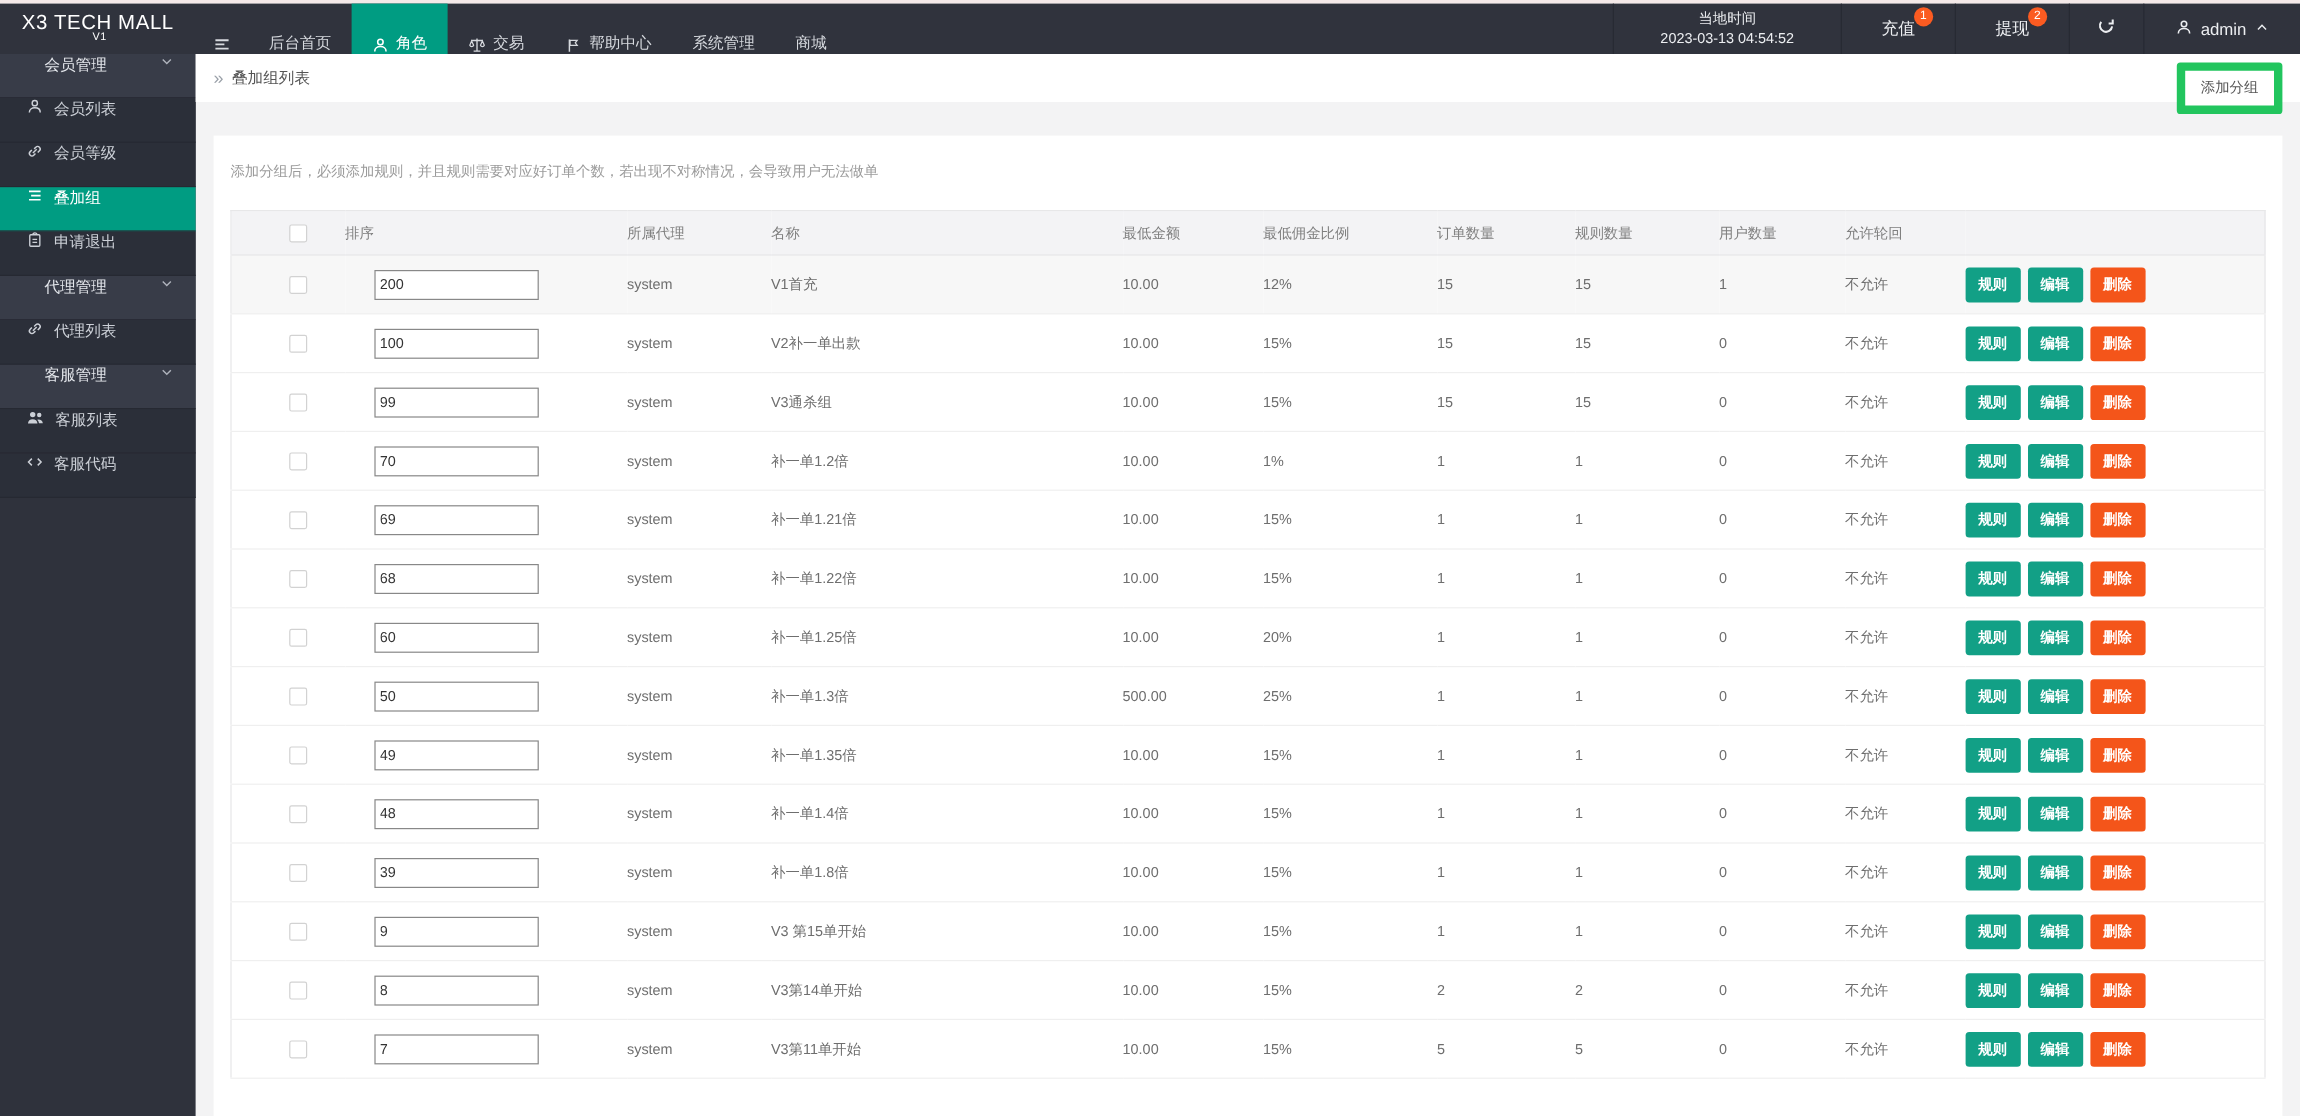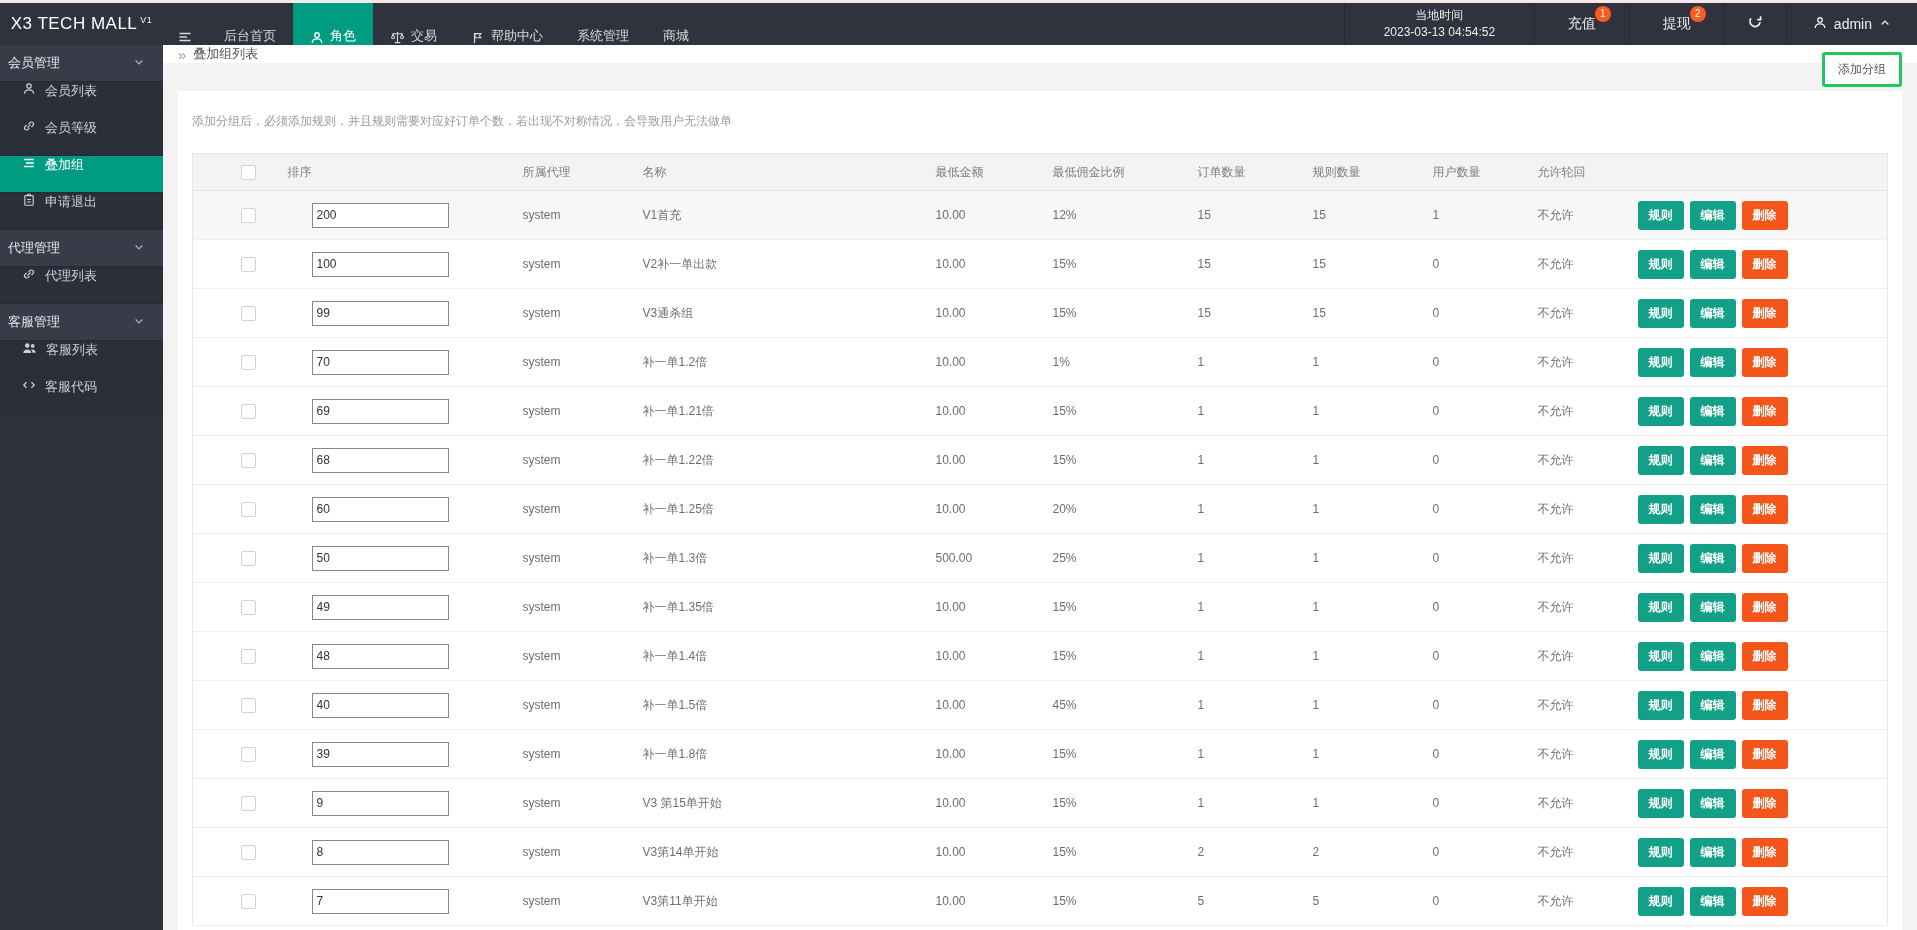--- a/index.html
+++ b/index.html
@@ -3,21 +3,21 @@
 <meta charset="utf-8">
 <style>
   * { margin:0; padding:0; box-sizing:border-box; }
   html,body { width:1917px; height:930px; overflow:hidden;
     font-family:"Liberation Sans","DejaVu Sans",sans-serif; background:#f3f3f4; }
 
   
   .top-strip { height:3px; background:#f4e9e8; }
   .topbar { height:42px; background:#30333d; display:flex; align-items:stretch; color:#d6d9de; }
   .logo { width:163px; display:flex; align-items:center; justify-content:center;
-    color:#fff; font-size:17px; letter-spacing:.5px; white-space:nowrap; }
+    color:#fff; font-size:17px; letter-spacing:.5px; white-space:nowrap;flex-direction:column; }
   .logo sup { font-size:9px; margin-left:3px; transform:translateY(-4px); }
   .nav { display:flex; align-items:stretch; }
   .nav-item { display:flex; align-items:flex-end; gap:6px; padding:0 17px;
     font-size:13px; color:#d6d9de; cursor:pointer; white-space:nowrap; }
   .nav-item.hamburger { padding:0 14px; }
   .nav-item.active { background:#009c82; color:#fff; }
   .nav-item svg { display:block; }
 
   .topbar-right { margin-left:auto; display:flex; align-items:stretch; }
   .tb-block { display:flex; flex-direction:column; justify-content:center; align-items:center;
@@ -26,37 +26,37 @@
   .tb-btn { width:95px; font-size:14px; cursor:pointer; }
   .tb-icon-btn { width:62px; cursor:pointer; }
   .badge { position:absolute; top:3px; right:18px; min-width:16px; height:16px; padding:0 4px;
     background:#fb5b21; border-radius:9px; color:#fff; font-size:10px; line-height:16px;
     text-align:center; }
   .user-block { flex-direction:row; gap:7px; padding:0 26px; font-size:14px; cursor:pointer;text-align:right; }
 
   
   .layout { display:flex; height:885px; }
   .sidebar { width:163px; background:#2f323c; flex-shrink:0; }
-  .side-group { height:37px; display:flex; align-items:center; padding:0 18px 0 8px;
+  .side-group { height:37px; display:flex; align-items:flex-start; padding:0 18px 0 37px;
     background:#383c48; color:#e4e7ec; font-size:13px; border-bottom:1px solid #262932;
     cursor:pointer; }
   .side-group .chev { margin-left:auto; }
   .side-item { height:37px; display:flex; align-items:flex-start; gap:9px; padding:0 20px 0 22px;
     background:#2b2f39; color:#ccd0d7; font-size:13px; border-bottom:1px solid #262932;
     cursor:pointer; }
   .side-item.active { background:#009c82; color:#fff; }
   .side-item svg { flex-shrink:0; }
 
   .main { flex:1; display:flex; flex-direction:column; }
   .breadcrumb-bar { height:40px; background:#fff; display:flex; align-items:center;
     padding:0 15px; position:relative; }
   .bc-icon { color:#9aa0a8; font-size:15px; margin-right:7px; }
   .bc-title { color:#555; font-size:13px; }
   .add-group-btn { position:absolute; right:15px; top:7px; background:#fff;
-    border:3px solid #22c55e; border-radius:3px; padding:6px 13px; font-size:12px;
+    border:7px solid #22c55e; border-radius:3px; padding:6px 13px; font-size:12px;
     color:#555; cursor:pointer; font-family:inherit; }
 
   .card { margin:28px 15px 0 15px; background:#fff; flex:1; padding:14px; }
   .hint { color:#9b9b9b; font-size:12px; margin:8px 0 23px 0; }
 
   table { width:100%; border-collapse:collapse; table-layout:fixed;
     border:1px solid #e7e7e8; }
   thead tr { height:37px; background:#f3f3f5; }
   thead th { font-weight:normal; font-size:12px; color:#7f7f7f; text-align:left;
     border-bottom:1px solid #e7e7e8; }
@@ -405,33 +405,20 @@
               <td>10.00</td>
               <td>15%</td>
               <td>1</td>
               <td>1</td>
               <td>0</td>
               <td>不允许</td>
               <td><button class="btn btn-teal">规则</button><button class="btn btn-teal">编辑</button><button class="btn btn-del">删除</button></td>
             </tr>
             <tr>
               <td class="cell-check"><input type="checkbox" class="row-check" style=""></td>
-              <td><input type="text" class="sort-input" value="40" style=""></td>
-              <td>system</td>
-              <td>补一单1.5倍</td>
-              <td>10.00</td>
-              <td>45%</td>
-              <td>1</td>
-              <td>1</td>
-              <td>0</td>
-              <td>不允许</td>
-              <td><button class="btn btn-teal">规则</button><button class="btn btn-teal">编辑</button><button class="btn btn-del">删除</button></td>
-            </tr>
-            <tr>
-              <td class="cell-check"><input type="checkbox" class="row-check" style=""></td>
               <td><input type="text" class="sort-input" value="39" style=""></td>
               <td>system</td>
               <td>补一单1.8倍</td>
               <td>10.00</td>
               <td>15%</td>
               <td>1</td>
               <td>1</td>
               <td>0</td>
               <td>不允许</td>
               <td><button class="btn btn-teal">规则</button><button class="btn btn-teal">编辑</button><button class="btn btn-del">删除</button></td>

